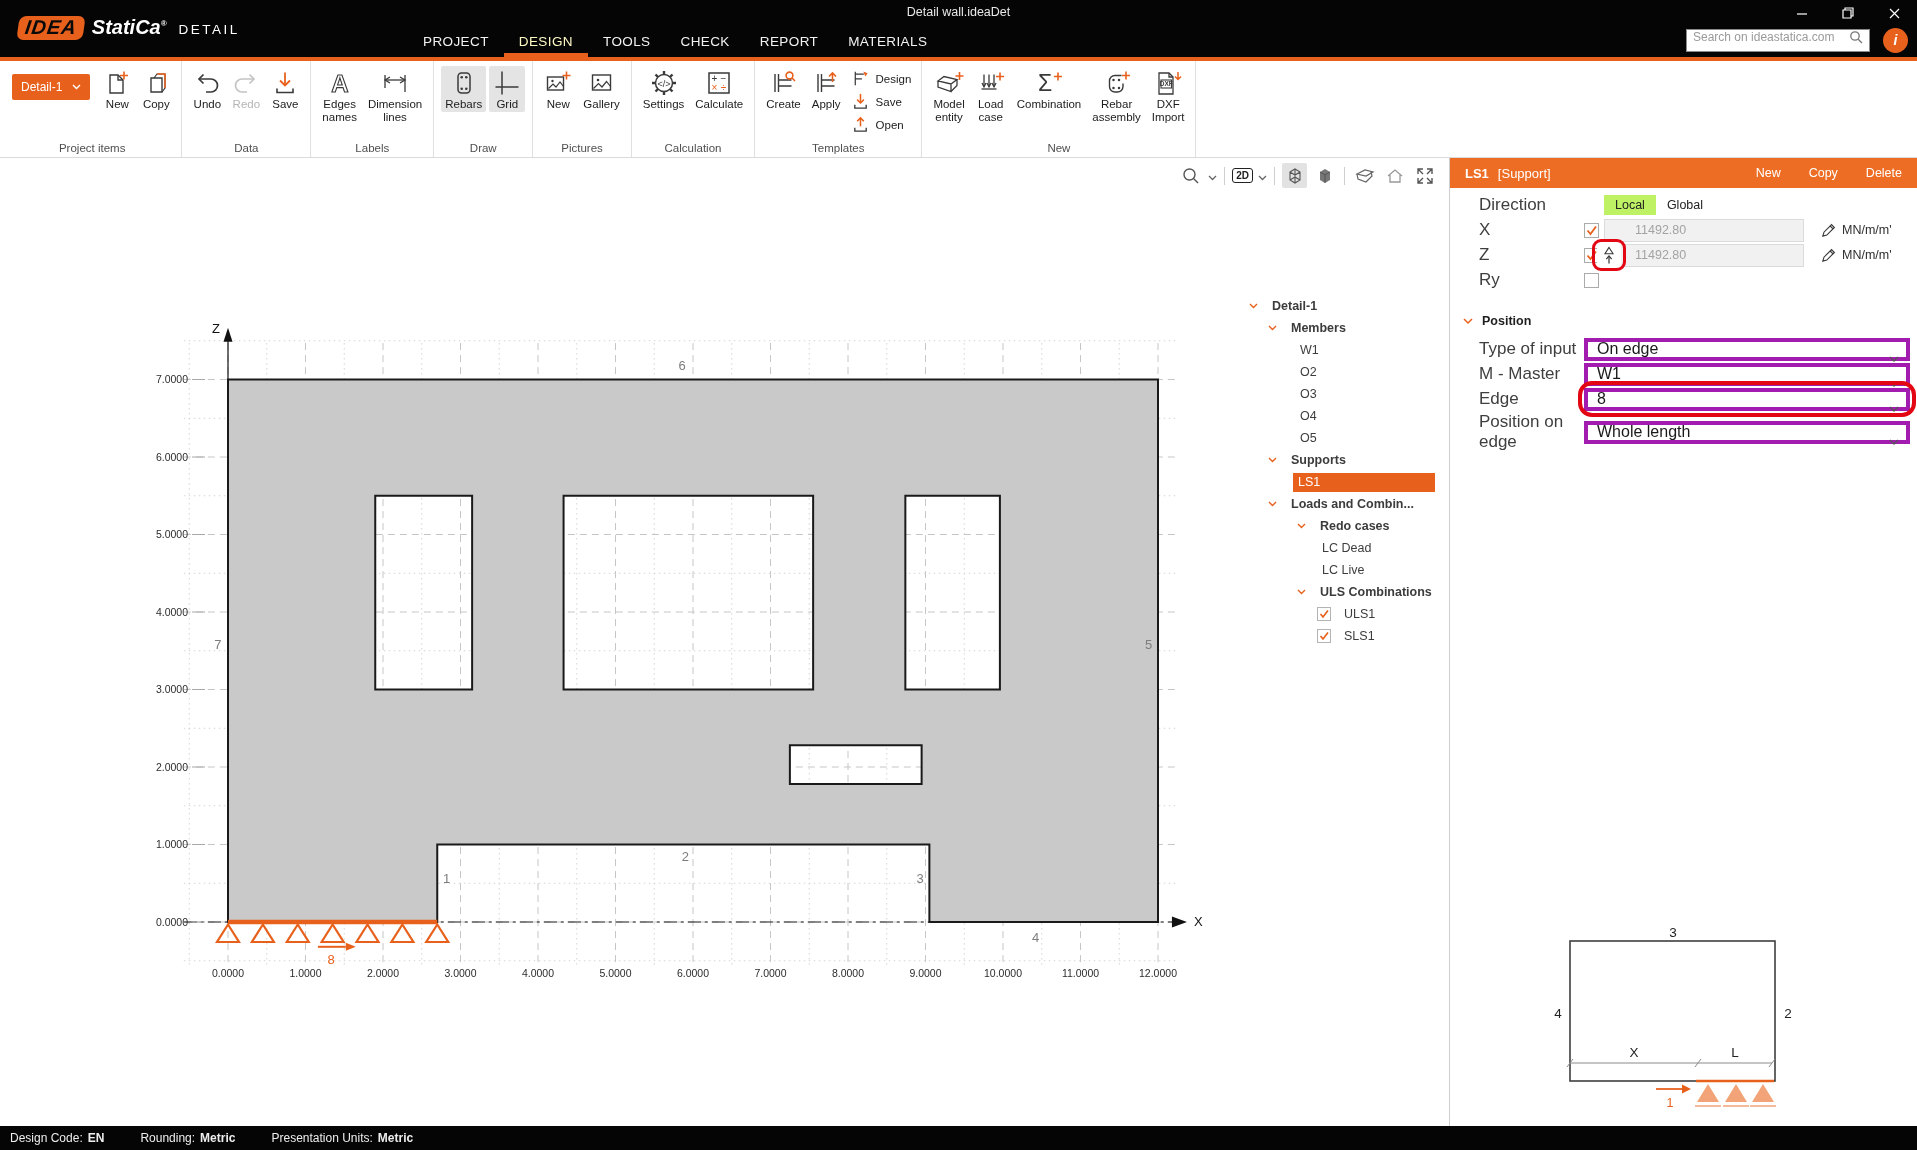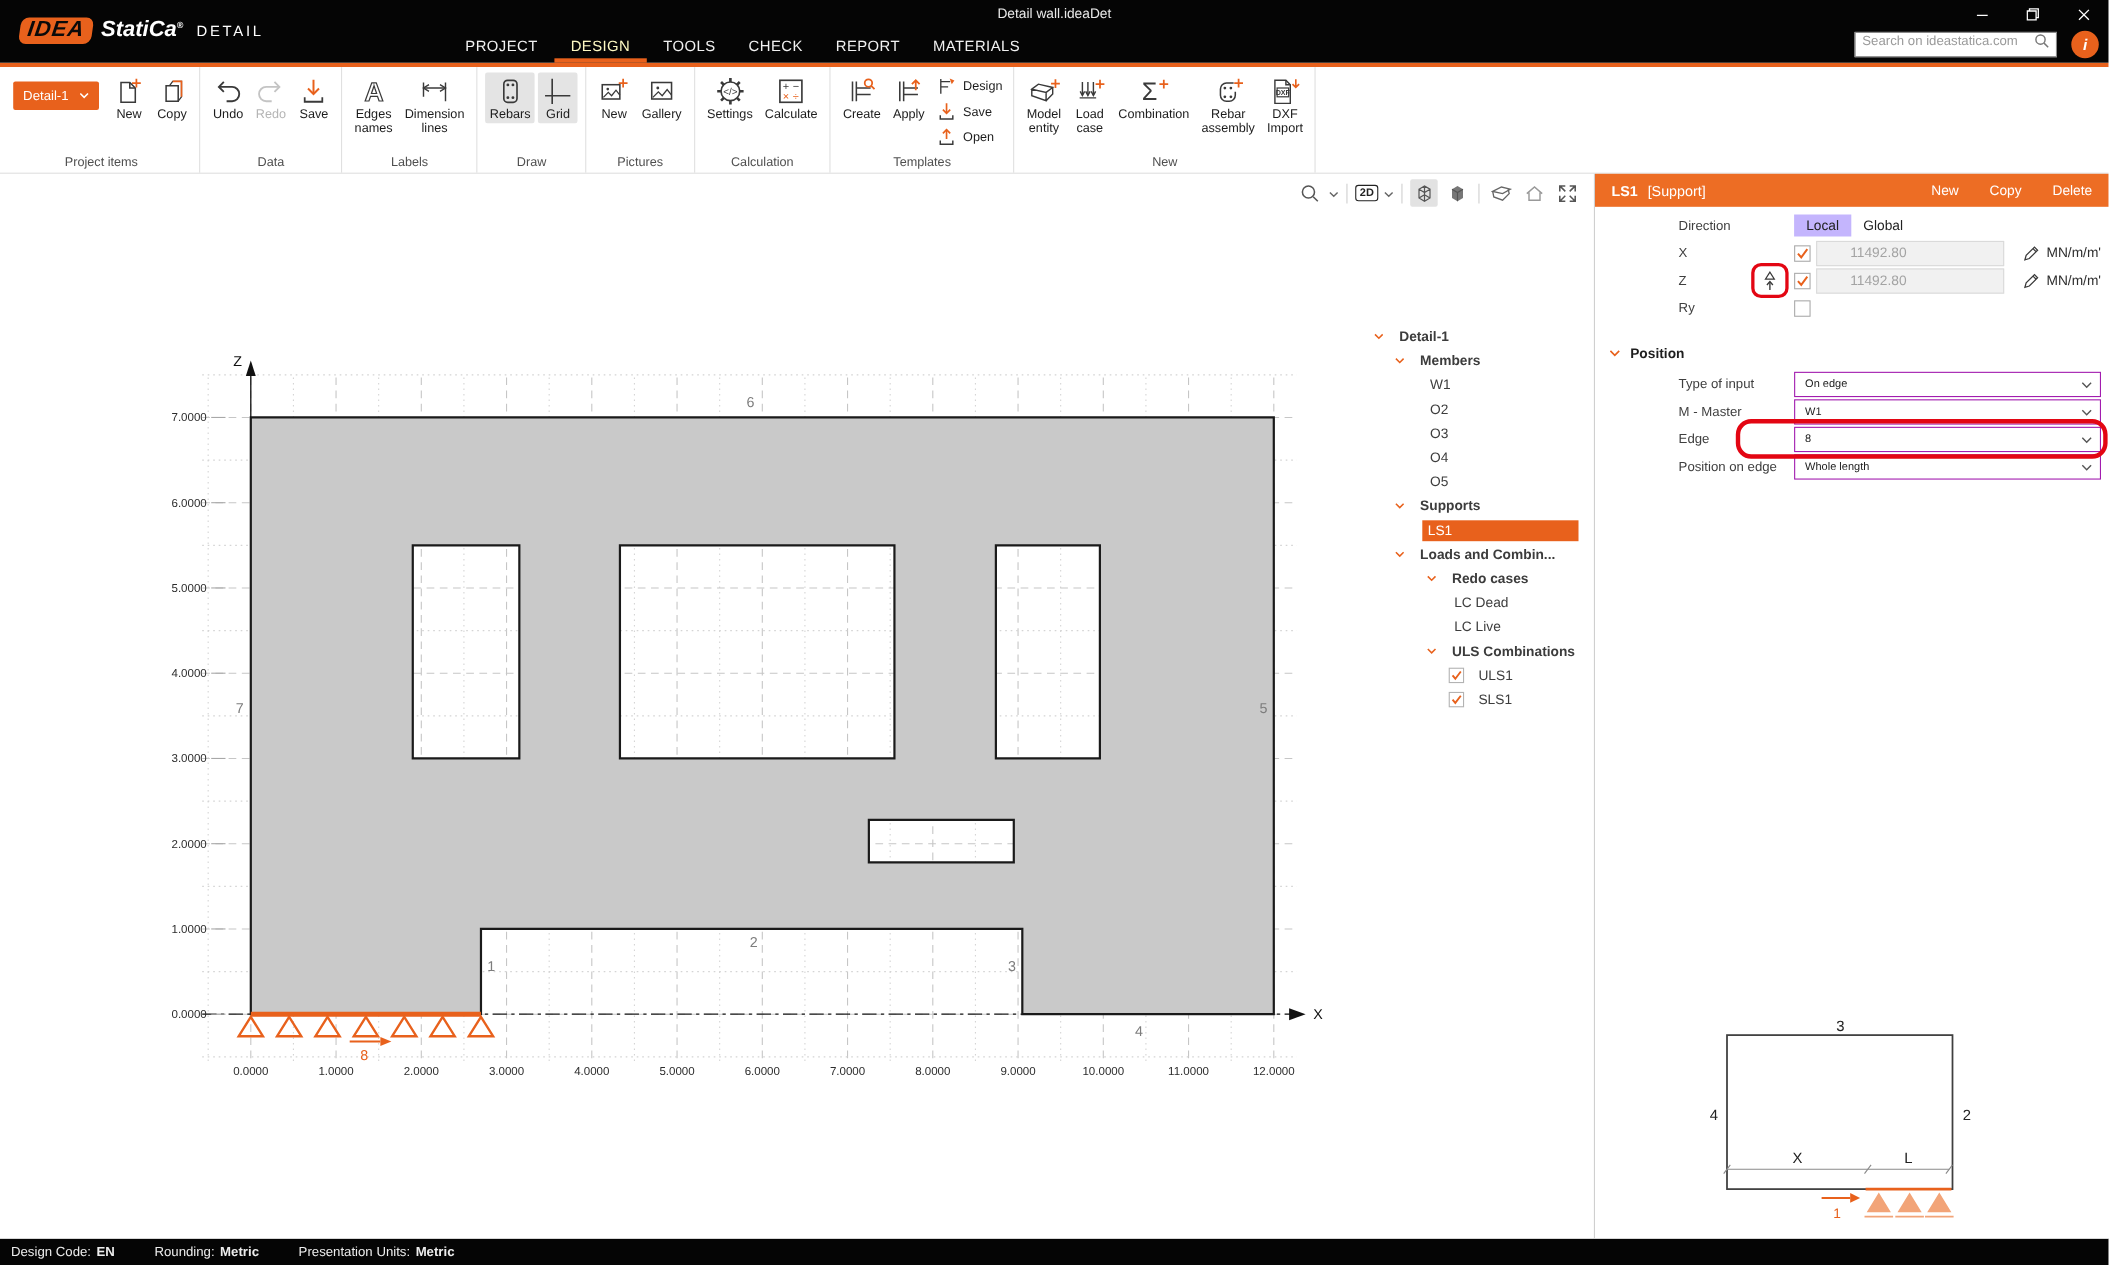--- a/index.html
+++ b/index.html
@@ -81,35 +81,35 @@
   
   .panel { width:468px; border-left:1px solid #cfcfcf; position:relative; background:#fff; }
   .phead { height:30px; background:#ed6d24; color:#fff; display:flex; align-items:center;
     padding:0 15px; font-size:13px; }
   .phead .pid { font-weight:bold; margin-right:9px; }
   .pactions { margin-left:auto; display:flex; gap:28px; font-size:12.5px; }
   .pbody { position:relative; padding-top:4px; }
   .psec { display:flex; align-items:center; gap:9px; padding:12px 0 8px 13px; font-weight:bold;
     font-size:12.5px; color:#1e1e1e; }
   .prow { display:flex; align-items:center; min-height:24px; padding:0 7px 0 29px; position:relative; margin:1px 0; }
-  .plabel { width:105px; flex:none; font-size:12px; color:#3f3f3f;margin-left:47px; }
+  .plabel { width:105px; flex:none; font-size:17px; color:#3f3f3f; }
   .toggle { font-size:12.5px; color:#222; padding:3px 11px; cursor:default; }
-  .toggle.sel { background:#c4b5fd; }
+  .toggle.sel { background:#bef264;margin-left:20px; }
   .pcheck { width:15px; height:15px; border:1px solid #ababab; background:#fff; flex:none;
     display:flex; align-items:center; justify-content:center; }
   .vfield { width:200px; height:23px; background:#f1f1f1; border:1px solid #dadada; color:#a3a3a3;
     font-size:12.5px; line-height:21px; padding:0 8px 0 30px; margin-left:5px; }
   .zicon { position:absolute; left:147px; top:-1px; width:24px; height:26px; background:#fff;
     display:flex; align-items:center; justify-content:center; z-index:2; }
   .ring-small { position:absolute; left:142px; top:-4px; width:34px; height:32px;
     border:3.5px solid #e30613; border-radius:9px; z-index:3; pointer-events:none; }
   .pencil { margin-left:16px; flex:none; display:flex; }
   .punit { margin-left:5px; font-size:12.5px; color:#2e2e2e; white-space:nowrap; }
-  .pselect { flex:1; height:23px; border:1px solid #a21caf; display:flex; align-items:center;
-    padding:0 9px 0 9px; font-size:10px; color:#1a1a1a; position:relative; background:#fff; }
+  .pselect { flex:1; height:23px; border:4px solid #a21caf; display:flex; align-items:center;
+    padding:0 9px 0 9px; font-size:16px; color:#1a1a1a; position:relative; background:#fff; }
   .pselect .pchev { position:absolute; right:7px; top:7px; }
   .ring-edge { position:absolute; left:128px; right:1px; top:-6px; bottom:-6px;
     border:4px solid #e30613; border-radius:14px; z-index:3; pointer-events:none; }
 
   .mini { position:absolute; left:100px; top:738px; width:280px; height:205px; }
 
   
   .statusbar { height:24px; background:#050505; color:#ededed; display:flex; align-items:center;
     padding-left:10px; gap:36px; font-size:12px; }
   .sitem { display:flex; gap:5px;text-align:center; }

